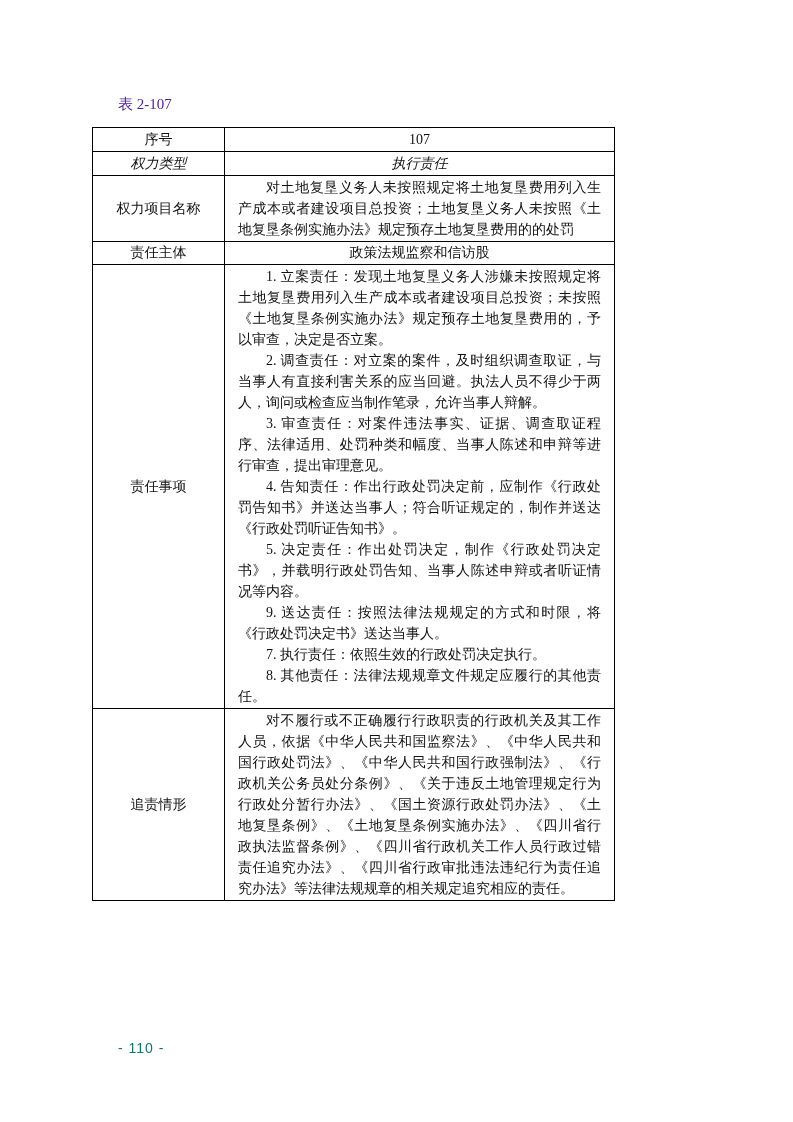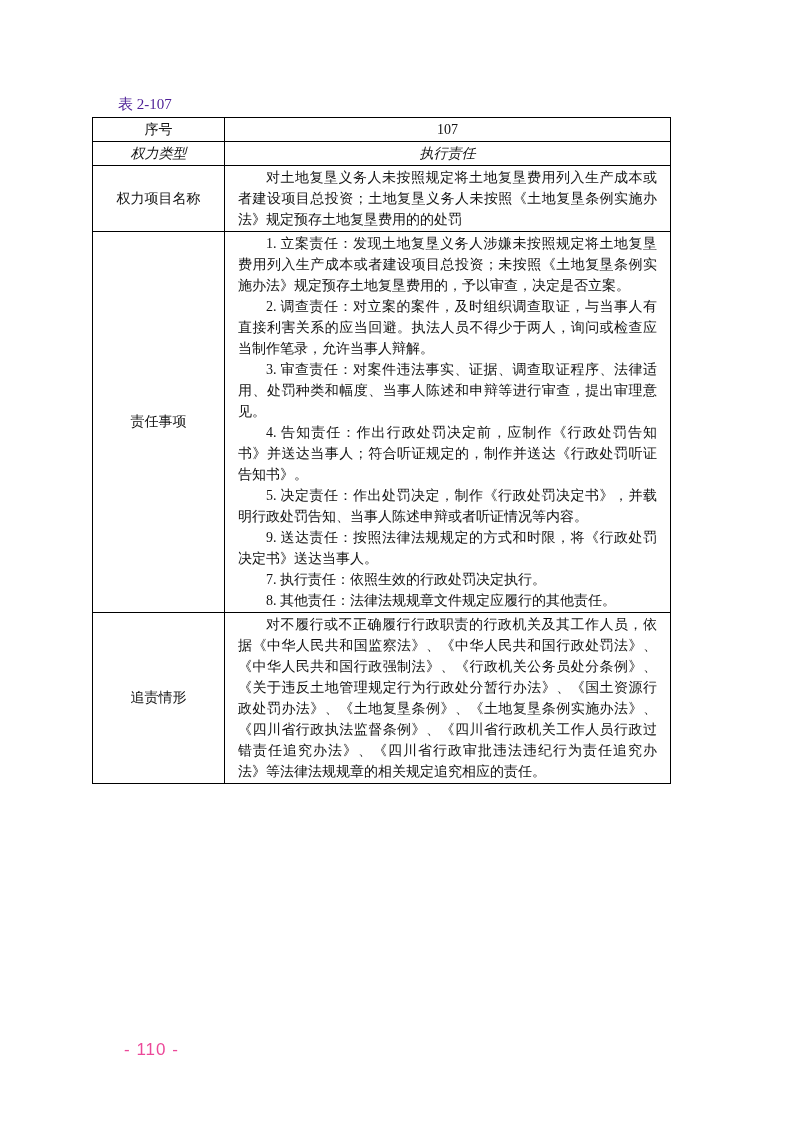--- a/index.html
+++ b/index.html
@@ -20,22 +20,22 @@
     position: absolute;
     left: 118px;
     top: 95px;
     font-size: 15px;
     line-height: 18px;
     color: #4c1d95;
   }
   .doc-table {
     position: absolute;
     left: 92px;
-    top: 117px;
-    width: 579px;
+    top: 127px;
+    width: 523px;
     border-collapse: collapse;
     table-layout: fixed;
   }
   .doc-table td {
     border: 1px solid #000;
     font-size: 14px;
     color: #111;
     padding: 0;
     vertical-align: middle;
     box-sizing: border-box;
@@ -54,26 +54,26 @@
   .doc-table .txt p {
     margin: 0;
     text-indent: 2em;
     text-align: justify;
     text-justify: inter-ideograph;
     line-height: 21px;
     font-size: 14px;
   }
   .footer {
     position: absolute;
-    left: 124px;
+    left: 118px;
     top: 1040px;
-    font-size: 17px;
+    font-size: 14px;
     letter-spacing: 1px;
     font-family: "Liberation Sans", "DejaVu Sans", sans-serif;
-    color: #ec4899;
+    color: #0f766e;
   }
 </style>
 </head>
 <body>
 
 <div class="page">
 
   <div class="caption">表 2-107</div>
 
   <table class="doc-table">
@@ -84,20 +84,24 @@
     </tr>
     <tr style="height:24px;font-style:italic;">
       <td class="lbl">权力类型</td>
       <td class="val">执行责任</td>
     </tr>
     <tr style="height:65px;">
       <td class="lbl">权力项目名称</td>
       <td class="txt">
         <p>对土地复垦义务人未按照规定将土地复垦费用列入生产成本或者建设项目总投资；土地复垦义务人未按照《土地复垦条例实施办法》规定预存土地复垦费用的的处罚</p>
       </td>
+    </tr>
+    <tr style="height:23px;">
+      <td class="lbl">责任主体</td>
+      <td class="val">政策法规监察和信访股</td>
     </tr>
     <tr style="height:335px;">
       <td class="lbl">责任事项</td>
       <td class="txt">
         <p>1. 立案责任：发现土地复垦义务人涉嫌未按照规定将土地复垦费用列入生产成本或者建设项目总投资；未按照《土地复垦条例实施办法》规定预存土地复垦费用的，予以审查，决定是否立案。</p>
         <p>2. 调查责任：对立案的案件，及时组织调查取证，与当事人有直接利害关系的应当回避。执法人员不得少于两人，询问或检查应当制作笔录，允许当事人辩解。</p>
         <p>3. 审查责任：对案件违法事实、证据、调查取证程序、法律适用、处罚种类和幅度、当事人陈述和申辩等进行审查，提出审理意见。</p>
         <p>4. 告知责任：作出行政处罚决定前，应制作《行政处罚告知书》并送达当事人；符合听证规定的，制作并送达《行政处罚听证告知书》。</p>
         <p>5. 决定责任：作出处罚决定，制作《行政处罚决定书》，并载明行政处罚告知、当事人陈述申辩或者听证情况等内容。</p>
         <p>9. 送达责任：按照法律法规规定的方式和时限，将《行政处罚决定书》送达当事人。</p>

